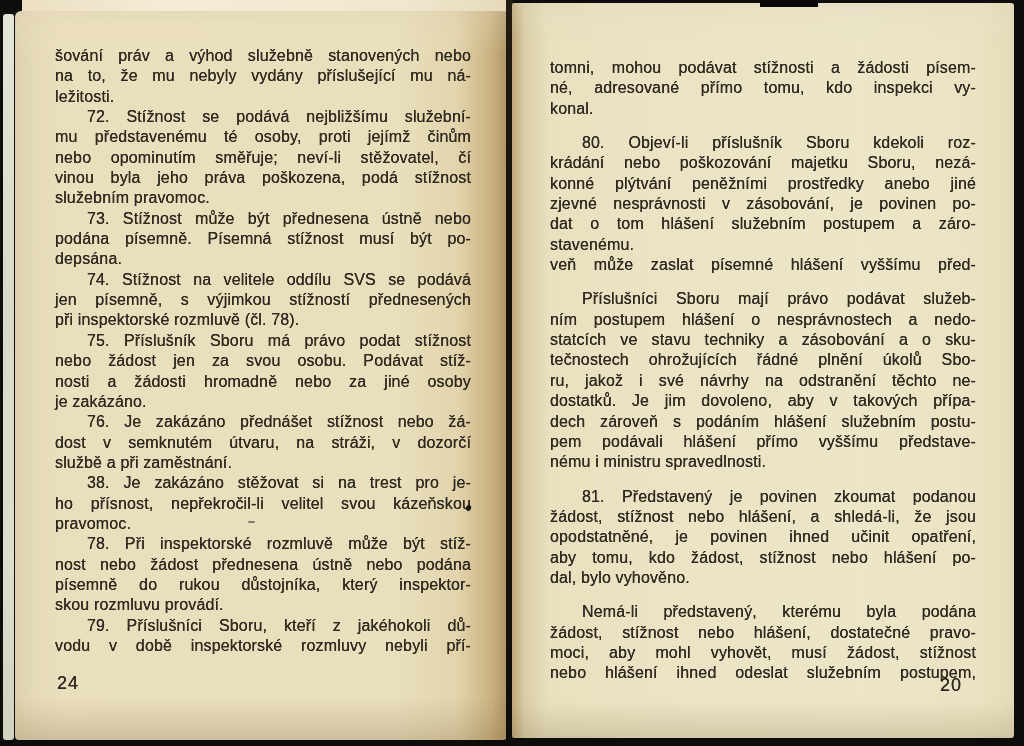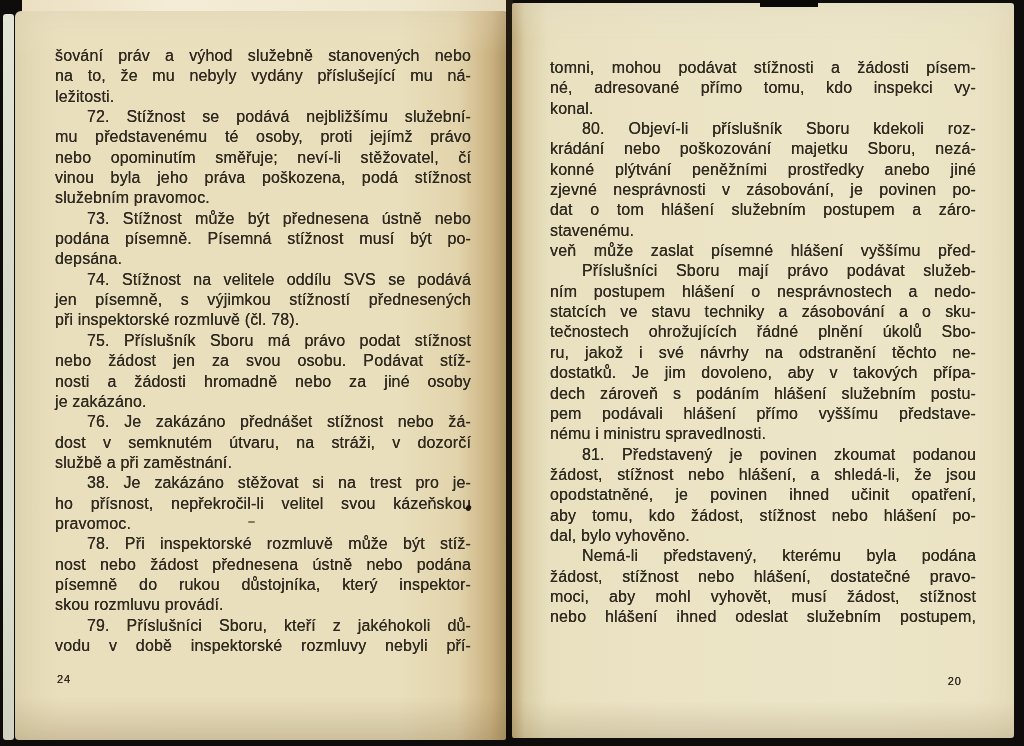--- a/index.html
+++ b/index.html
@@ -50,31 +50,31 @@
   }
   .page-text{
     position:absolute;
     font-size:16px;line-height:20.35px;
     letter-spacing:.15px;
     text-shadow:0 0 .5px currentColor;
   }
   .text-left{left:40px;top:35px;width:416px;}
   .text-right{left:38px;top:55px;width:426px;}
   .para{margin:0;}
-  .page-right .para + .para{margin-top:0;}
+  .page-right .para + .para{margin-top:14px;}
   .line{
     text-align:justify;
     -moz-text-align-last:justify;
     text-align-last:justify;
     white-space:normal;
   }
   .line.last{text-align-last:left;-moz-text-align-last:left;}
   .para.indent .line:first-child{text-indent:2em;}
   .page-number{
-    position:absolute;font-size:11px;letter-spacing:1px;
+    position:absolute;font-size:18px;letter-spacing:1px;
     text-shadow:0 0 .5px currentColor;
   }
   .pagenum-left{left:42px;top:662px;}
   .pagenum-right{right:52px;top:672px;}
   .ink-spot{
     position:absolute;left:466px;top:505px;width:5px;height:6px;
     background:#1d170e;border-radius:60% 40% 55% 45%;
     transform:rotate(20deg);
   }
   .dash-artifact{
@@ -91,21 +91,21 @@
 
   <div class="page page-left">
     <div class="page-text text-left">
         <div class="para">
           <div class="line">šování práv a výhod služebně stanovených nebo</div>
           <div class="line">na to, že mu nebyly vydány příslušející mu ná-</div>
           <div class="line last">ležitosti.</div>
         </div>
         <div class="para indent">
           <div class="line">72. Stížnost se podává nejbližšímu služební-</div>
-          <div class="line">mu představenému té osoby, proti jejímž právo</div>
+          <div class="line">mu představenému té osoby, proti jejímž činům</div>
           <div class="line">nebo opominutím směřuje; neví-li stěžovatel, čí</div>
           <div class="line">vinou byla jeho práva poškozena, podá stížnost</div>
           <div class="line last">služebním pravomoc.</div>
         </div>
         <div class="para indent">
           <div class="line">73. Stížnost může být přednesena ústně nebo</div>
           <div class="line">podána písemně. Písemná stížnost musí být po-</div>
           <div class="line last">depsána.</div>
         </div>
         <div class="para indent">

